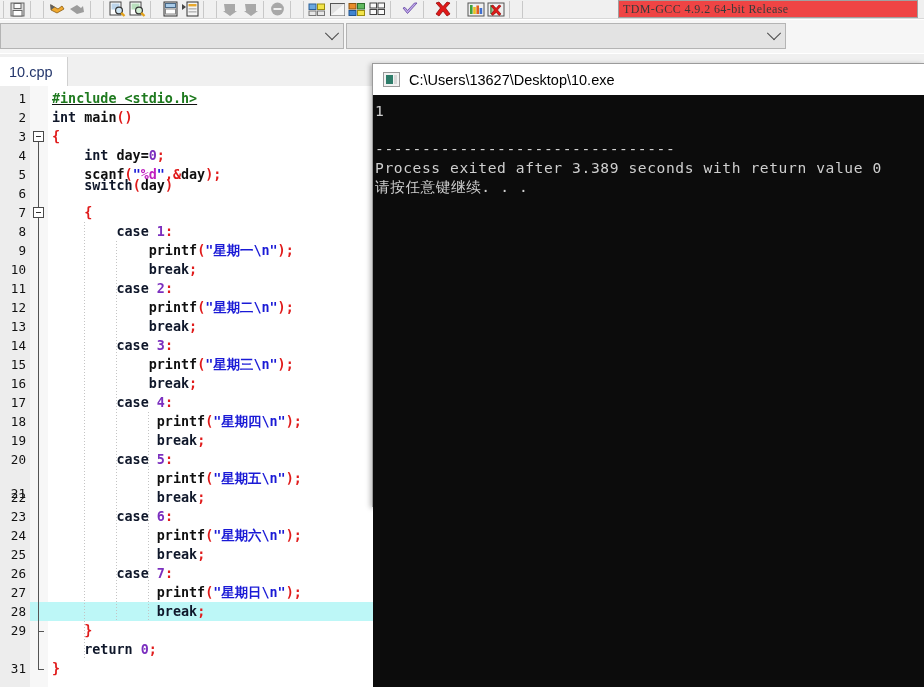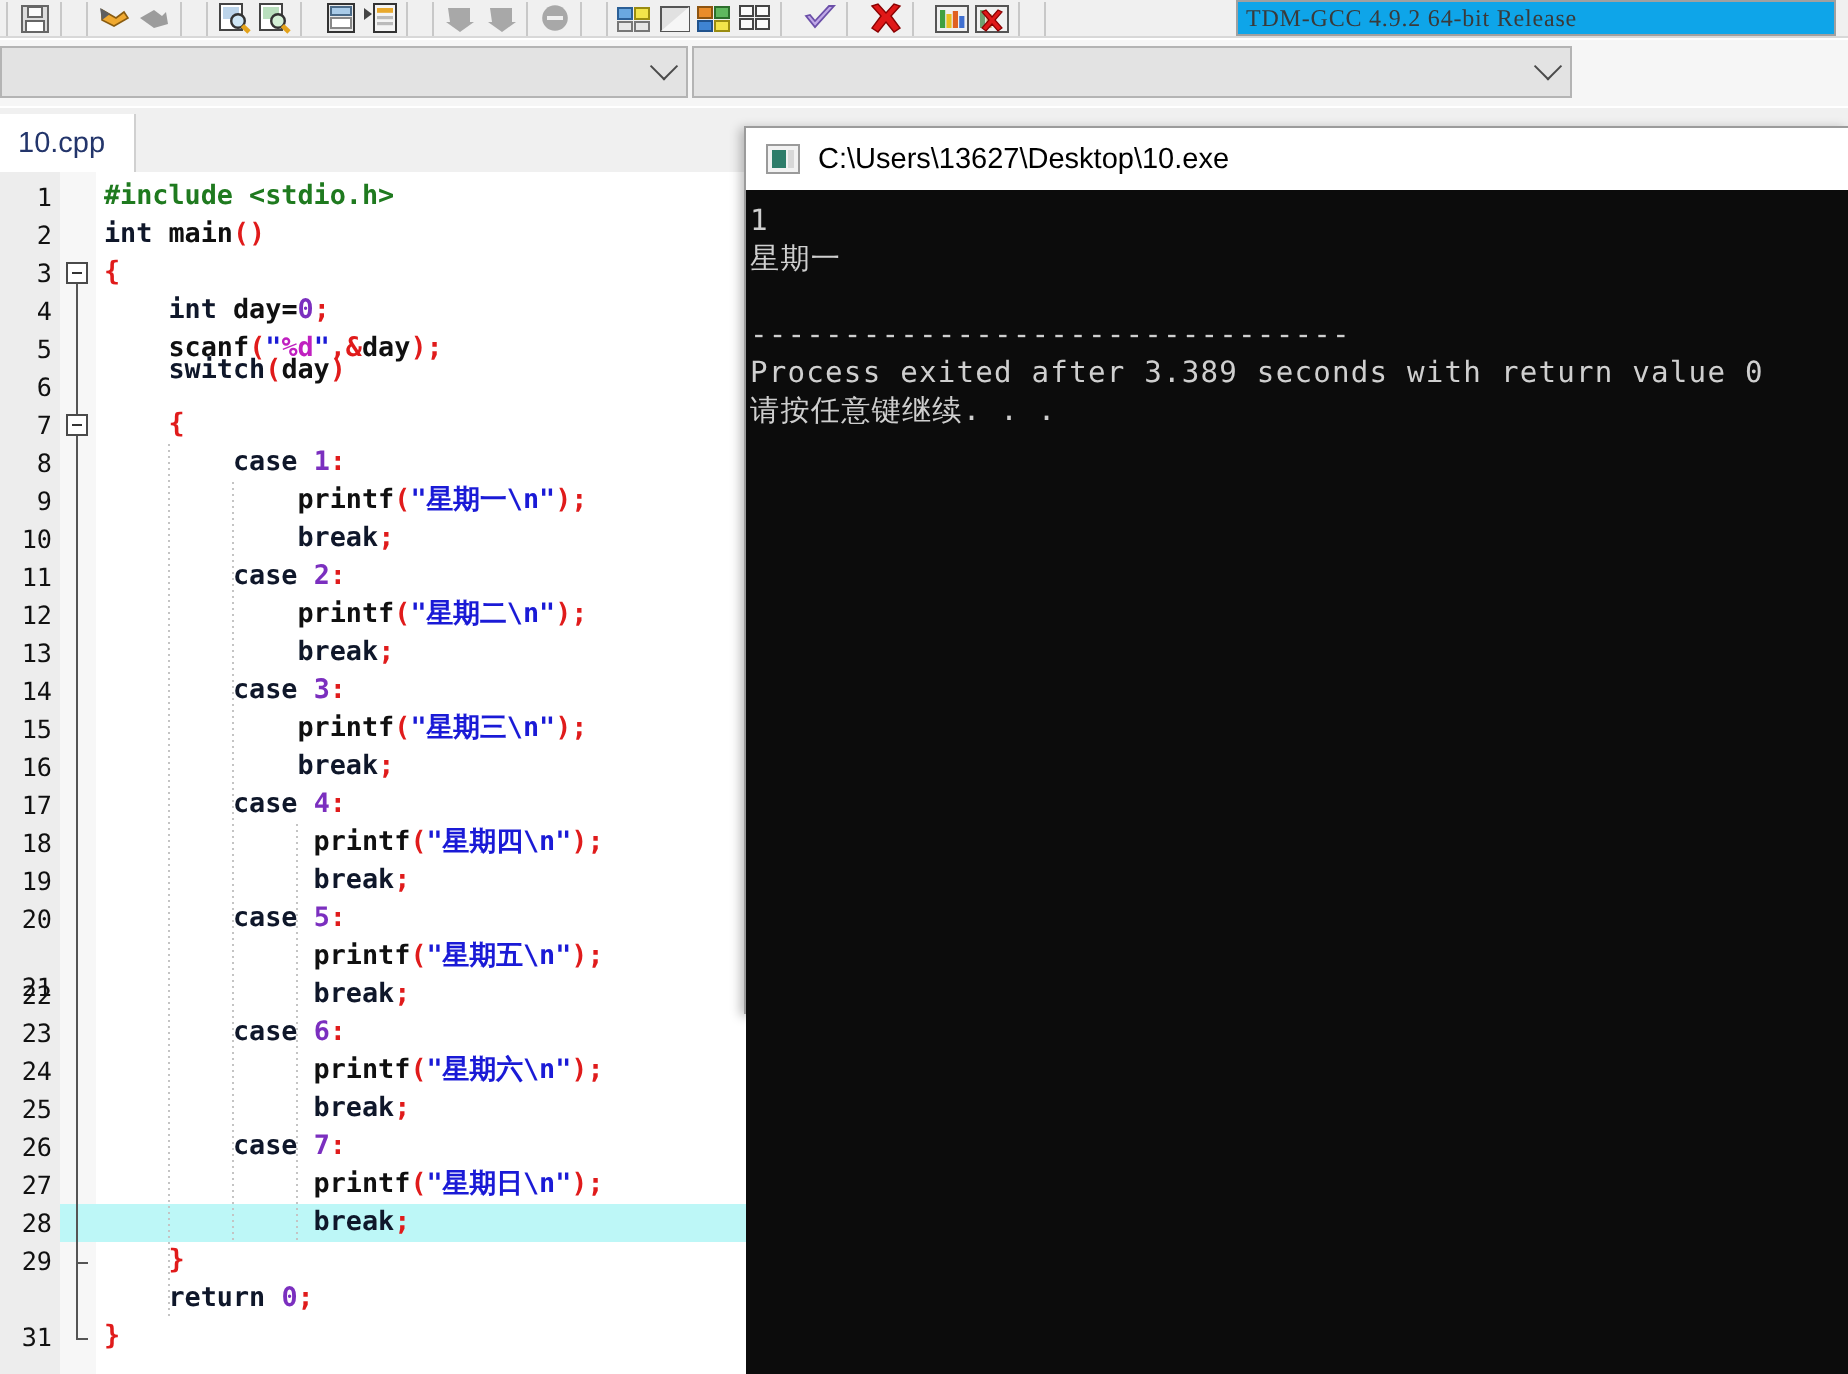--- a/index.html
+++ b/index.html
@@ -37,21 +37,21 @@
     display: flex; align-items: center; justify-content: center;
     flex: 0 0 auto;
     position: relative;
   }
   .ic { display: block; }
 
   .compiler-box {
     position: absolute; right: 6px; top: 0px;
     height: 18px;
     border: 1px solid #a0a0a0;
-    background: #0ea5e9;
+    background: #ef4444;
     display: flex; align-items: center;
     padding: 0 4px;
     box-sizing: border-box;
     overflow: hidden;
   }
   .compiler-text {
     font-family: "Liberation Serif", serif;
     font-size: 12px; color: #3a3a3a;
     letter-spacing: 0.4px;
     white-space: nowrap;
@@ -475,21 +475,21 @@
     <div class="foldcol" id="foldcol">
         <div class="hl-row" style="top: 516px; width: 18px; left: 0px;"></div>
         <div class="fold-box" style="left: 3px; top: 45px;"></div>
         <div class="fold-line" style="left: 8px; top: 56px; height: 527px;"></div>
         <div class="fold-tick" style="left: 8px; top: 583px; width: 6px;"></div>
         <div class="fold-box" style="left: 3px; top: 121px;"></div>
         <div class="fold-line" style="left: 8px; top: 132px; height: 413px;"></div>
         <div class="fold-tick" style="left: 8px; top: 545px; width: 6px;"></div>
       </div>
     <div class="code-area" id="code-area">
-        <div class="codeline" style="top: 3px;"><span class="t-pre">#include &lt;stdio.h&gt;</span></div>
+        <div class="codeline" style="top: 3px; text-decoration: underline;"><span class="t-pre">#include &lt;stdio.h&gt;</span></div>
         <div class="codeline" style="top: 22px;"><span class="t-kw">int</span><span class="t-fn"> main</span><span class="t-pun">()</span></div>
         <div class="codeline" style="top: 41px;"><span class="t-brace">{</span></div>
         <div class="codeline" style="top: 60px;"><span class="t-kw">    int</span><span class="t-id"> day</span><span class="t-id">=</span><span class="t-num">0</span><span class="t-pun">;</span></div>
         <div class="codeline" style="top: 79px;"><span class="t-fn">    scanf</span><span class="t-pun">(</span><span class="t-str">"</span><span class="t-fmt">%d</span><span class="t-str">"</span><span class="t-pun">,&amp;</span><span class="t-id">day</span><span class="t-pun">);</span></div>
         <div class="codeline" style="top: 90px;"><span class="t-kw">    switch</span><span class="t-pun">(</span><span class="t-id">day</span><span class="t-pun">)</span></div>
         <div class="codeline" style="top: 117px;"><span class="t-brace">    {</span></div>
         <div class="codeline" style="top: 136px;"><span class="t-kw">        case</span><span class="t-id"> </span><span class="t-num">1</span><span class="t-pun">:</span></div>
         <div class="codeline" style="top: 155px;"><span class="t-fn">            printf</span><span class="t-pun">(</span><span class="t-str">"星期一\n"</span><span class="t-pun">);</span></div>
         <div class="codeline" style="top: 174px;"><span class="t-kw">            break</span><span class="t-pun">;</span></div>
         <div class="codeline" style="top: 193px;"><span class="t-kw">        case</span><span class="t-id"> </span><span class="t-num">2</span><span class="t-pun">:</span></div>
@@ -520,21 +520,20 @@
       </div>
   </div>
 
   <div class="console-win">
     <div class="console-title">
       <span class="con-ico"></span>
       <span class="con-title-text">C:\Users\13627\Desktop\10.exe</span>
     </div>
     <div class="console-body" id="console-body">
         <div class="con-line">1</div>
-        <div class="con-line">星期一</div>
         <div class="con-line">&nbsp;</div>
         <div class="con-line">--------------------------------</div>
         <div class="con-line">Process exited after 3.389 seconds with return value 0</div>
         <div class="con-line">请按任意键继续. . .</div>
       </div>
   </div>
 
 </div>
 
 </body></html>

